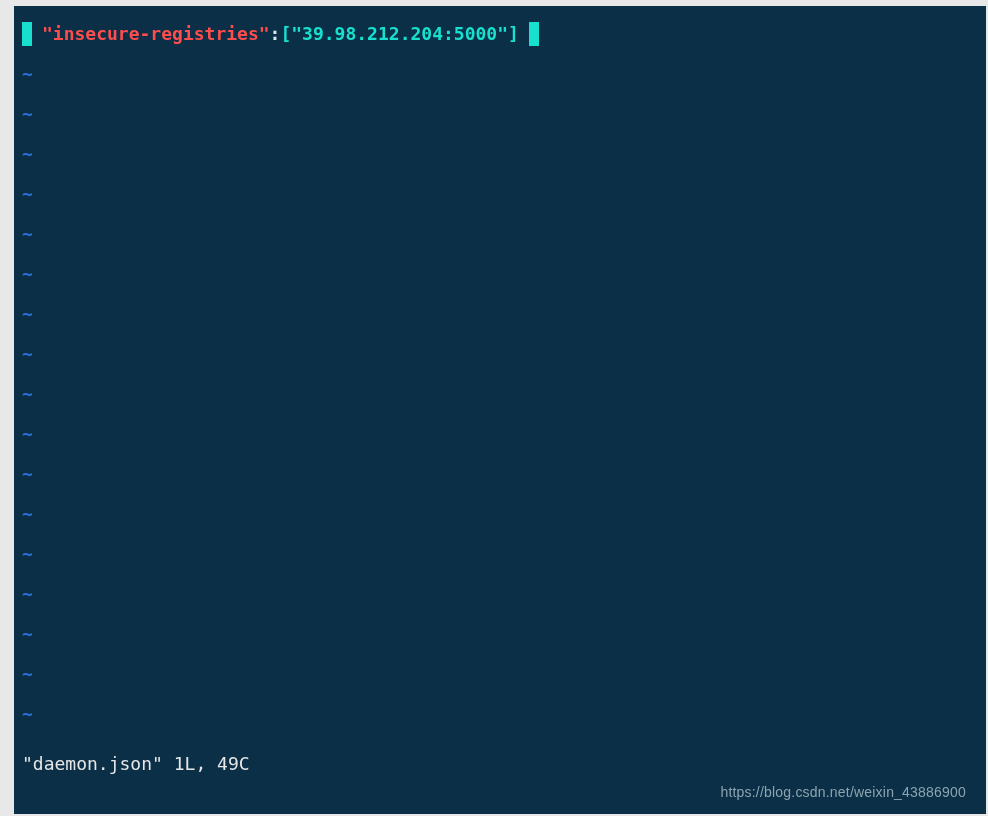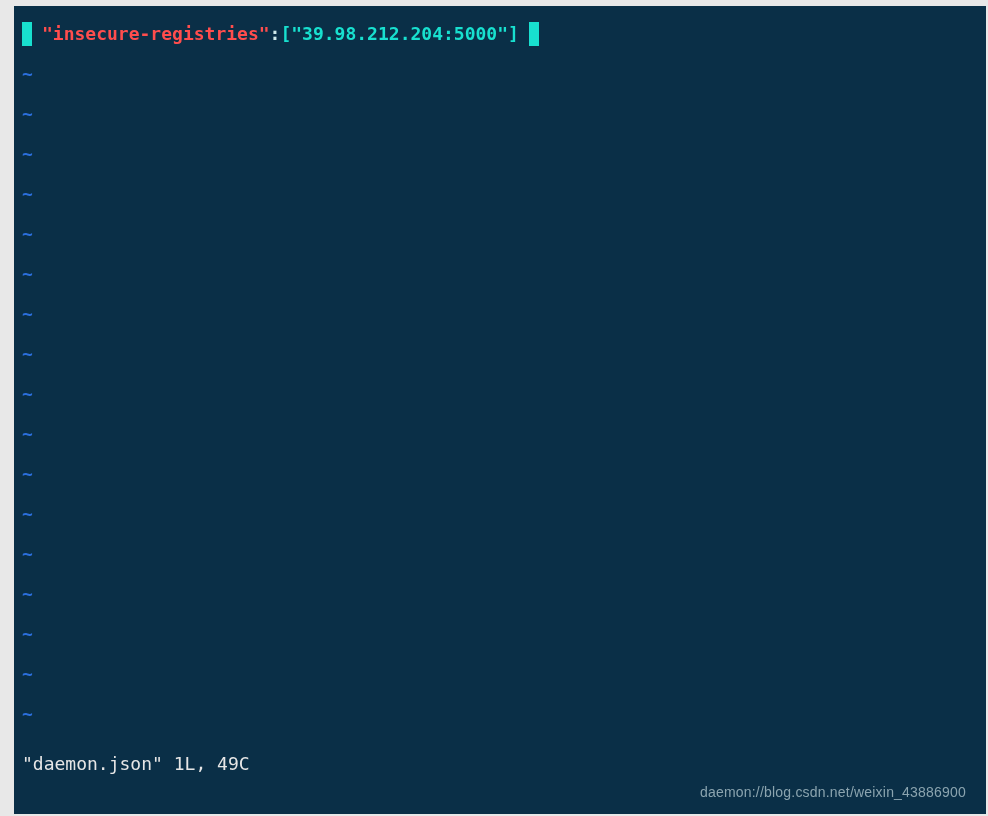--- a/index.html
+++ b/index.html
@@ -116,15 +116,15 @@
         <div class="empty-line">~</div>
         <div class="empty-line">~</div>
         <div class="empty-line">~</div>
         <div class="empty-line">~</div>
       </div>
 
   </div>
 
   <div class="status">"daemon.json" 1L, 49C</div>
 
-  <div class="watermark">daemon://blog.csdn.net/weixin_43886900</div>
+  <div class="watermark">https://blog.csdn.net/weixin_43886900</div>
 
 </div>
 
 </body></html>

